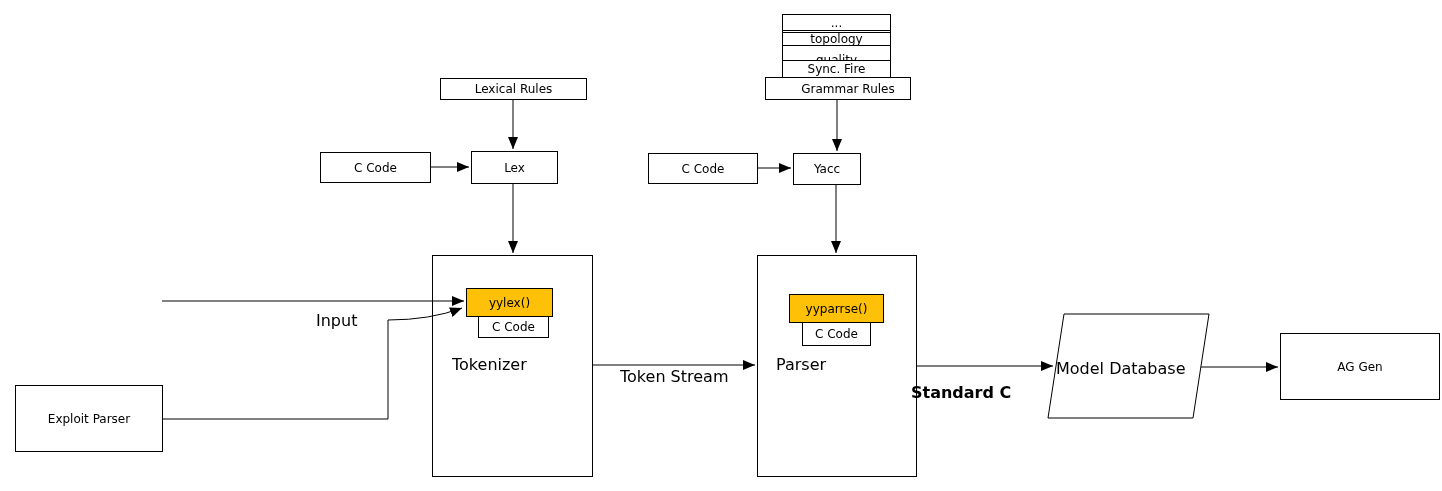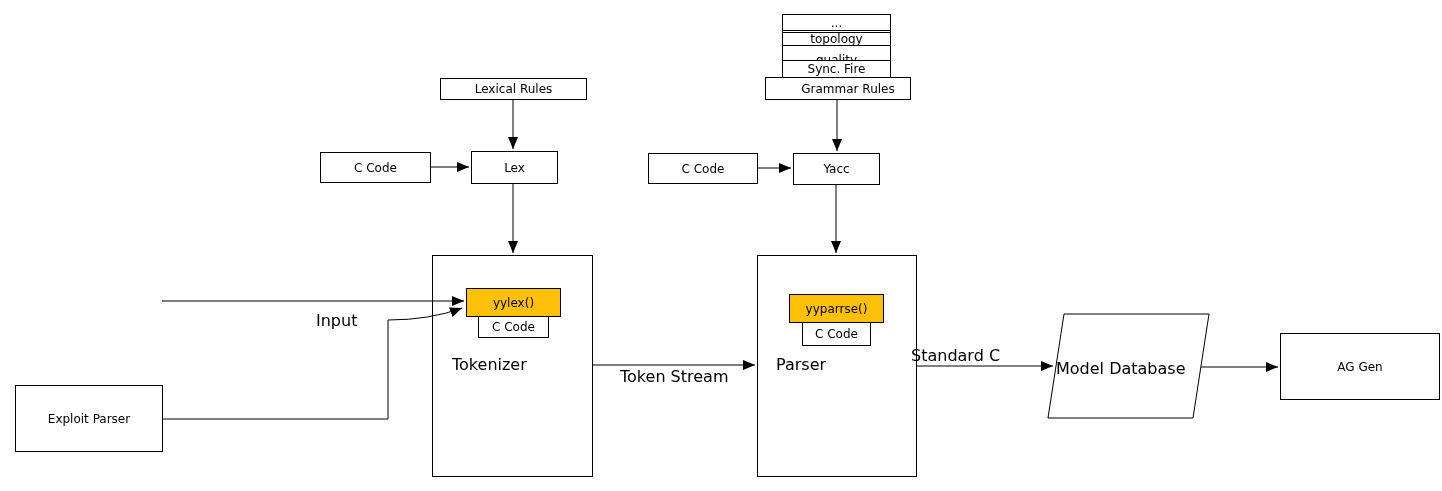--- a/index.html
+++ b/index.html
@@ -76,29 +76,29 @@
   </div>
   <div class="box front" style="left:320px;top:152px;width:111px;height:31px;">
     <span>C Code</span>
   </div>
   <div class="box front" style="left:471px;top:151px;width:87px;height:33px;">
     <span>Lex</span>
   </div>
   <div class="box front" style="left:648px;top:153px;width:110px;height:31px;">
     <span>C Code</span>
   </div>
-  <div class="box front" style="left:793px;top:153px;width:87px;height:32px;justify-content:center;">
+  <div class="box front" style="left:793px;top:153px;width:68px;height:32px;justify-content:center;">
     <span>Yacc</span>
   </div>
 
   <div class="box front" style="left:15px;top:385px;width:148px;height:67px;">
     <span>Exploit Parser</span>
   </div>
 
-  <div class="box front hl" style="left:466px;top:288px;width:95px;height:29px;">
+  <div class="box front hl" style="left:466px;top:288px;width:87px;height:29px;">
     <span>yylex()</span>
   </div>
   <div class="box front" style="left:478px;top:316px;width:71px;height:22px;">
     <span>C Code</span>
   </div>
   <div class="plain" style="left:452px;top:358px;width:120px;">Tokenizer</div>
 
   <div class="box front hl" style="left:789px;top:294px;width:95px;height:29px;">
     <span>yyparrse()</span>
   </div>
@@ -107,15 +107,15 @@
   </div>
   <div class="plain" style="left:776px;top:358px;width:120px;">Parser</div>
 
   <div class="plain" style="left:1056px;top:362px;width:141px;">Model Database</div>
   <div class="box front" style="left:1280px;top:333px;width:160px;height:67px;">
     <span>AG Gen</span>
   </div>
 
   <div class="plain" style="left:316px;top:314px;width:80px;">Input</div>
   <div class="plain" style="left:620px;top:370px;width:120px;">Token Stream</div>
-  <div class="plain" style="left:911px;top:349px;width:120px;">Standard C</div>
+  <div class="plain" style="left:911px;top:386px;width:120px;font-weight:bold;">Standard C</div>
 
 </div>
 
 </body></html>

